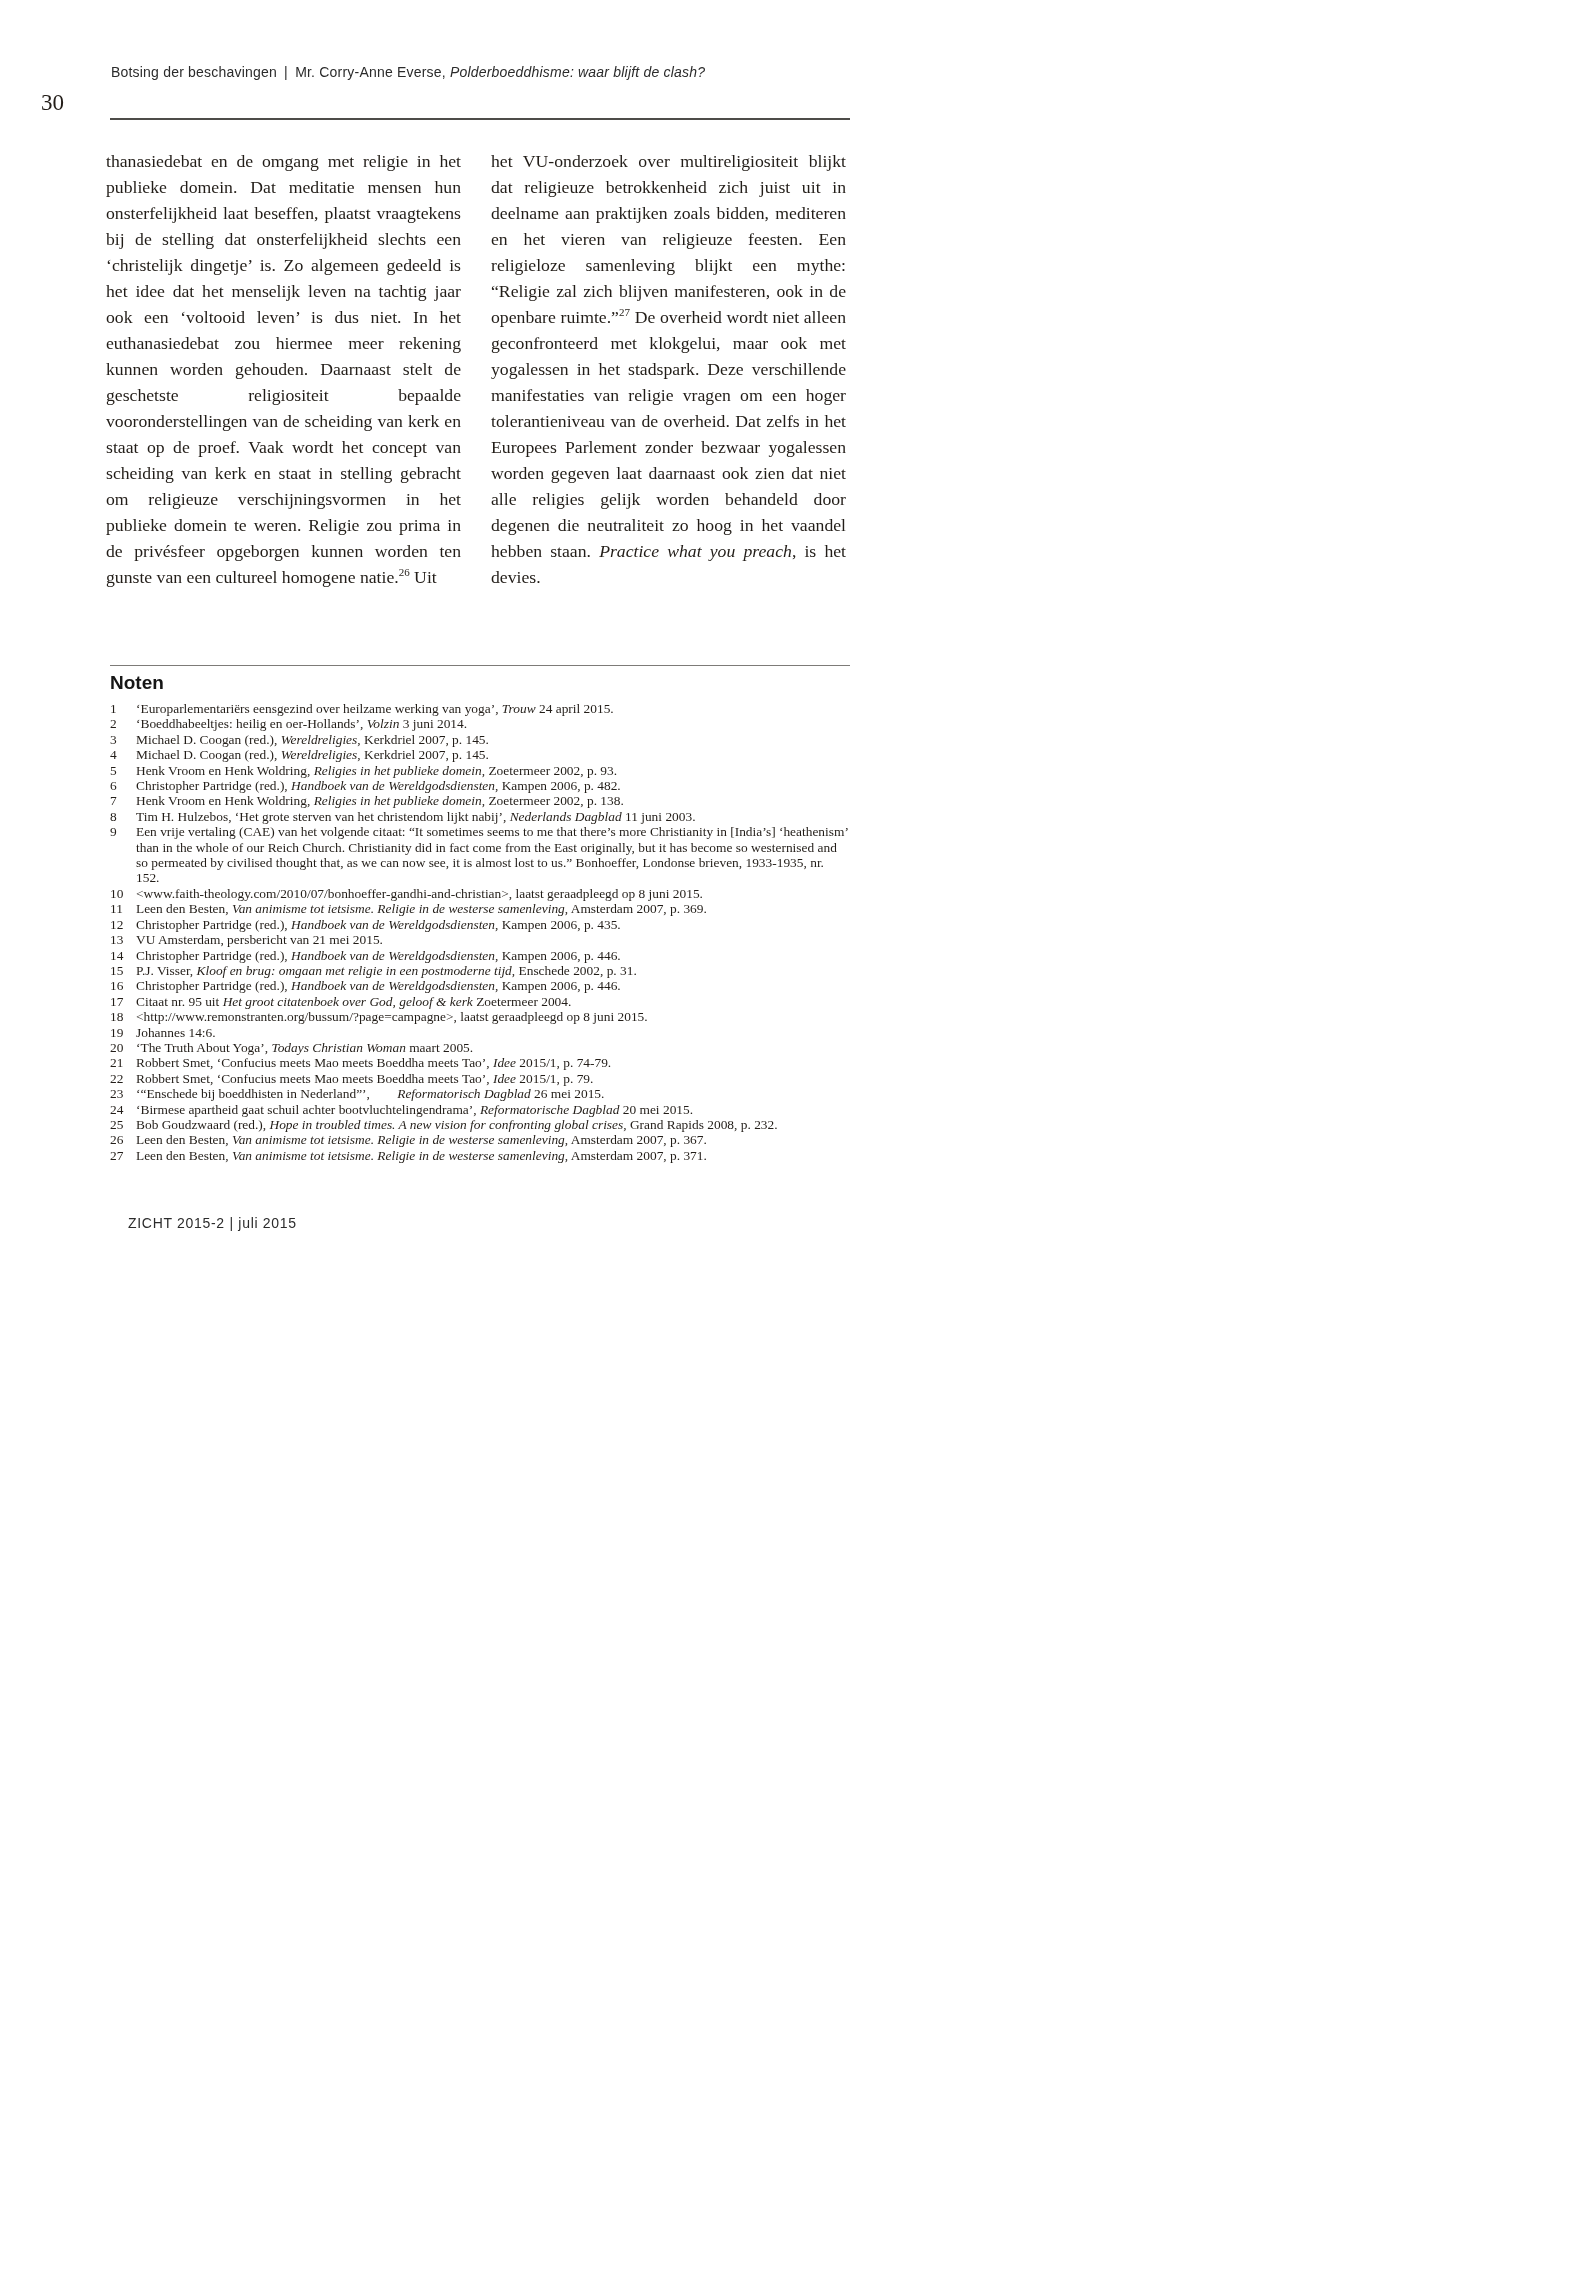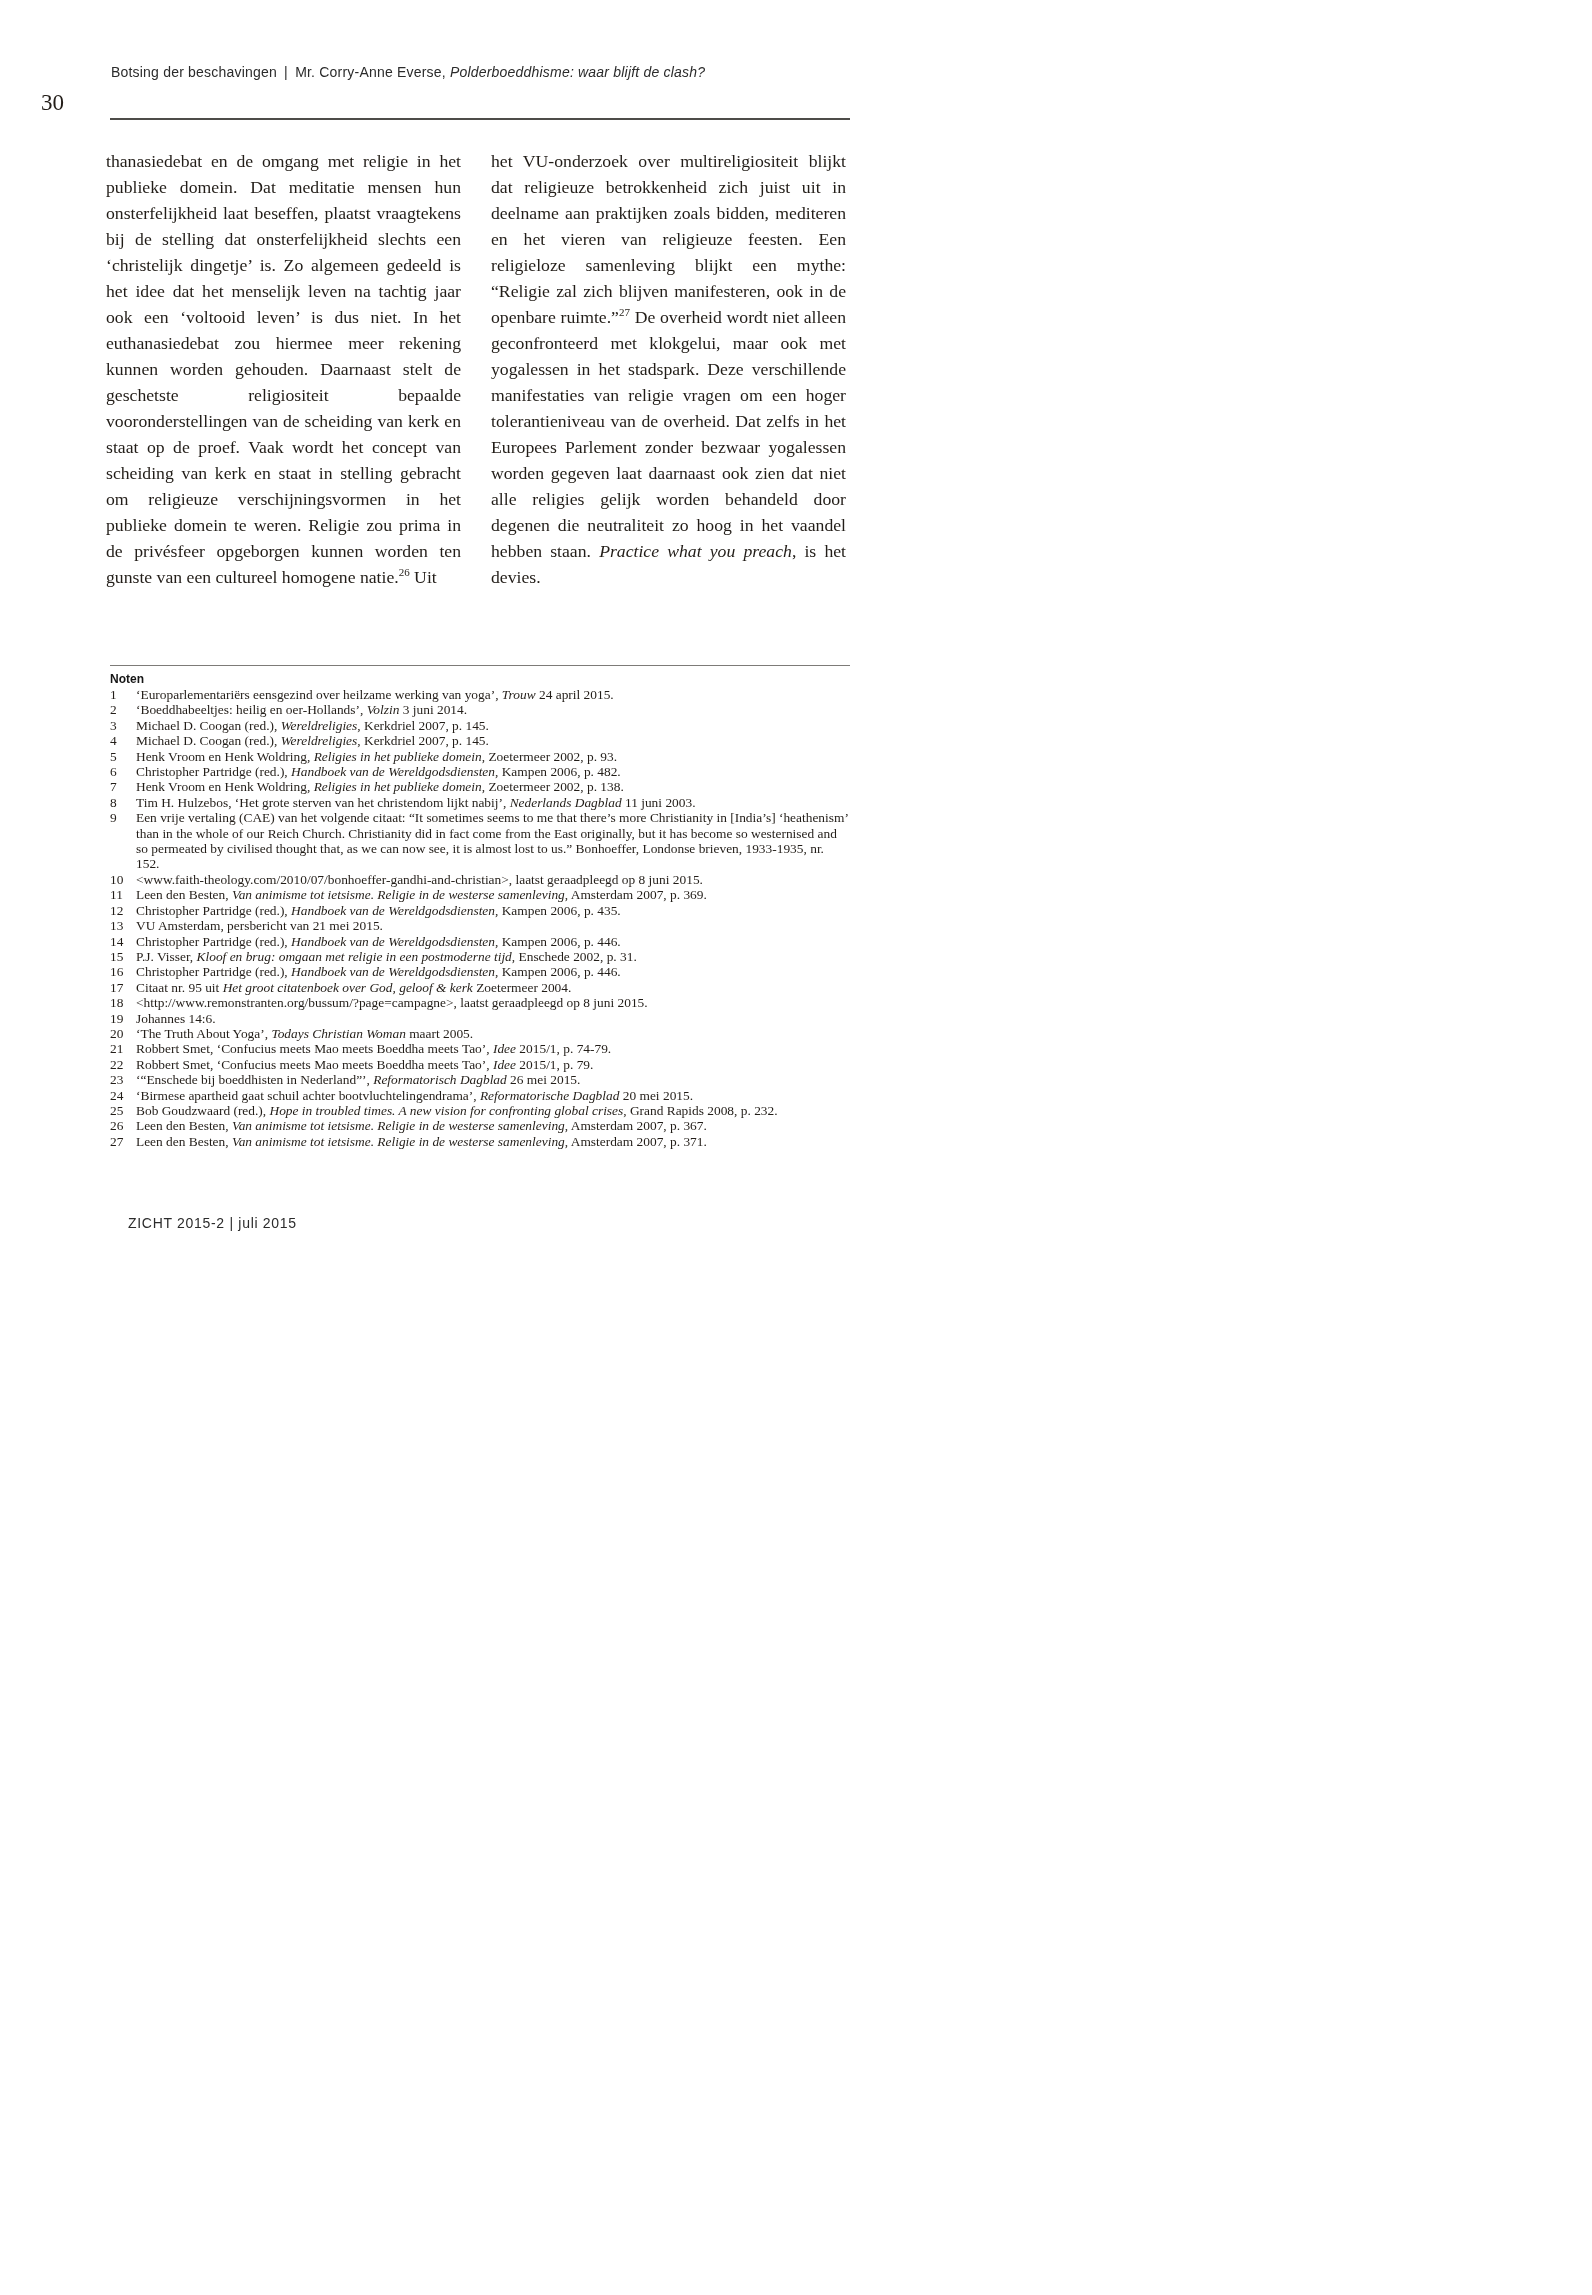--- a/index.html
+++ b/index.html
@@ -67,23 +67,23 @@
 
   .notes {
     position: absolute;
     left: 110px;
     top: 672px;
     width: 740px;
   }
   .notes-title {
     font-family: "Liberation Sans", sans-serif;
     font-weight: bold;
-    font-size: 12px;
+    font-size: 19px;
     color: #161616;
-    margin-bottom: 1px;
+    margin-bottom: 7px;
   }
   .note-row {
     display: flex;
     font-size: 13.4px;
     line-height: 15.4px;
     color: #221d18;
   }
   .note-num {
     flex: 0 0 26px;
     width: 26px;
@@ -227,21 +227,21 @@
     <span class="note-text"><span>Robbert Smet, ‘Confucius meets Mao meets Boeddha meets Tao’, </span><span style="font-style: italic;">Idee</span><span> 2015/1, p. 74-79.</span></span>
   </div>
 
   <div class="note-row">
     <span class="note-num">22</span>
     <span class="note-text"><span>Robbert Smet, ‘Confucius meets Mao meets Boeddha meets Tao’, </span><span style="font-style: italic;">Idee</span><span> 2015/1, p. 79.</span></span>
   </div>
 
   <div class="note-row">
     <span class="note-num">23</span>
-    <span class="note-text"><span>‘“Enschede bij boeddhisten in Nederland”’, </span><span style="font-style: italic;">Reformatorisch Dagblad</span><span> 26 mei 2015.</span></span>
+    <span class="note-text"><span>‘“Enschede bij boeddhisten in Nederland”’, </span><span style="font-style: italic; margin-left: 24px;">Reformatorisch Dagblad</span><span> 26 mei 2015.</span></span>
   </div>
 
   <div class="note-row">
     <span class="note-num">24</span>
     <span class="note-text"><span>‘Birmese apartheid gaat schuil achter bootvluchtelingendrama’, </span><span style="font-style: italic;">Reformatorische Dagblad</span><span> 20 mei 2015.</span></span>
   </div>
 
   <div class="note-row">
     <span class="note-num">25</span>
     <span class="note-text"><span>Bob Goudzwaard (red.), </span><span style="font-style: italic;">Hope in troubled times. A new vision for confronting global crises</span><span>, Grand Rapids 2008, p. 232.</span></span>

